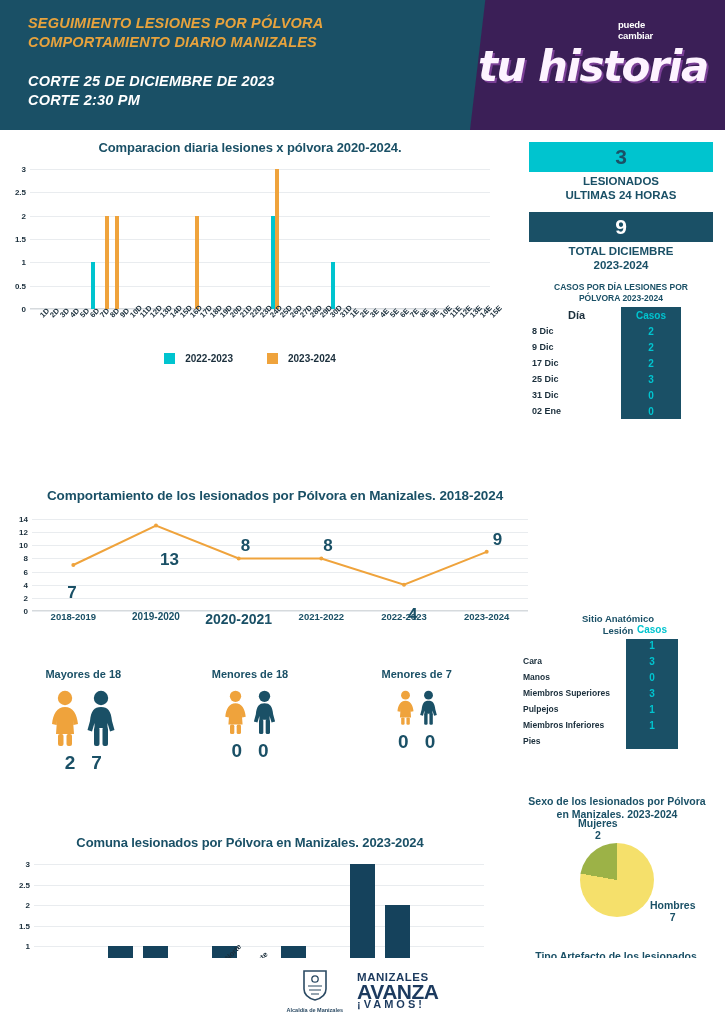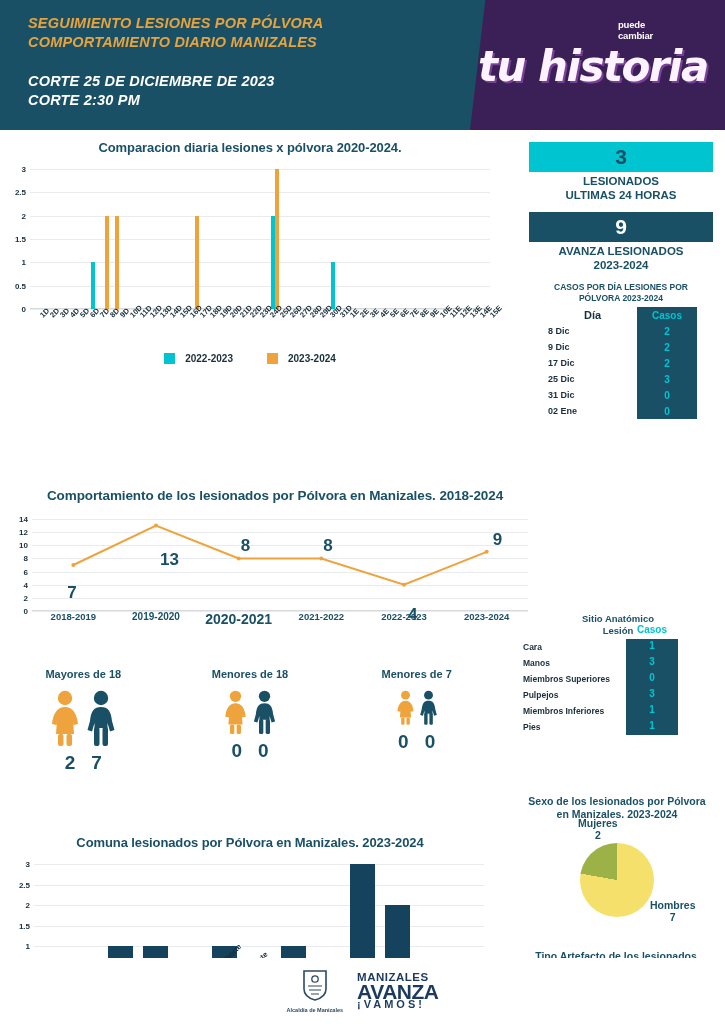--- a/index.html
+++ b/index.html
@@ -287,31 +287,31 @@
       <div>LESIONADOS</div>
       <div>ULTIMAS 24 HORAS</div>
     </div>
   </div>
 
   <div style="position:absolute;left:529px;top:82px;">
     <div class="kpi-box" style="background:#1a5066;color:#ffffff;">
       <span>9</span>
     </div>
     <div class="kpi-caption">
-      <div>AVANZA LESIONADOS</div>
+      <div>TOTAL DICIEMBRE</div>
       <div>2023-2024</div>
     </div>
   </div>
 
   <div style="position:absolute;left:529px;top:152px;width:184px;">
     <div class="tbl-title">
       <div>CASOS POR DÍA LESIONES POR</div>
       <div>PÓLVORA 2023-2024</div>
     </div>
-    <div class="tbl" style="margin-left:16px;align-items:flex-end;">
+    <div class="tbl" style="align-items:flex-end;">
       <div class="tbl-left">
         <div class="tbl-cell hd">Día</div>
         <div id="cases-days">
             <div class="tbl-cell">8 Dic</div>
             <div class="tbl-cell">9 Dic</div>
             <div class="tbl-cell">17 Dic</div>
             <div class="tbl-cell">25 Dic</div>
             <div class="tbl-cell">31 Dic</div>
             <div class="tbl-cell">02 Ene</div>
           </div>
@@ -375,21 +375,21 @@
         <div style="position: absolute; left: 413.333px; width: 82.6667px; text-align: center; font-size: 9.5px; font-weight: bold; color: rgb(26, 80, 102);">2023-2024</div>
       </div>
   </div>
 
   <div style="position:absolute;left:520px;top:483px;width:196px;">
     <div class="tbl-title" style="font-size:9.5px;">
       <div>Sitio Anatómico</div>
       <div>Lesión</div>
     </div>
     <div class="tbl" style="margin-top:2px;">
-      <div class="tbl-left" style="width:106px;">
+      <div class="tbl-left" style="width:106px;margin-top:14px;">
         <div id="anat-sites">
             <div class="tbl-cell" style="font-size: 8.5px;">Cara</div>
             <div class="tbl-cell" style="font-size: 8.5px;">Manos</div>
             <div class="tbl-cell" style="font-size: 8.5px;">Miembros Superiores</div>
             <div class="tbl-cell" style="font-size: 8.5px;">Pulpejos</div>
             <div class="tbl-cell" style="font-size: 8.5px;">Miembros Inferiores</div>
             <div class="tbl-cell" style="font-size: 8.5px;">Pies</div>
           </div>
       </div>
       <div class="tbl-right" style="width:52px;">

